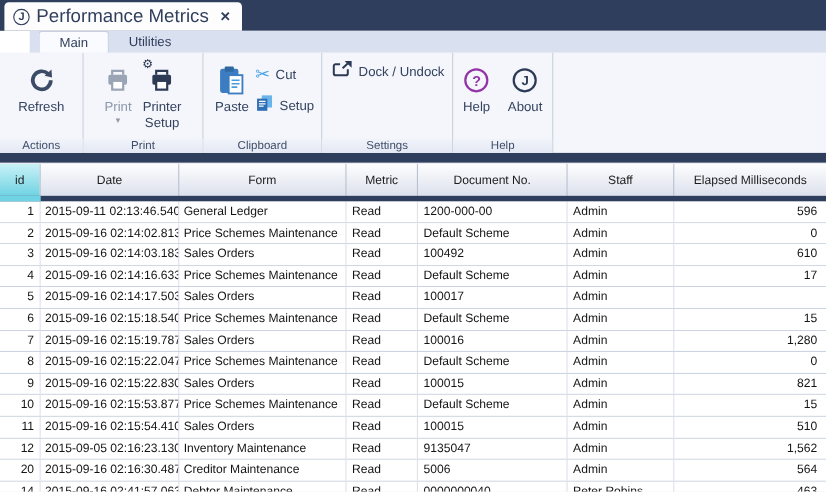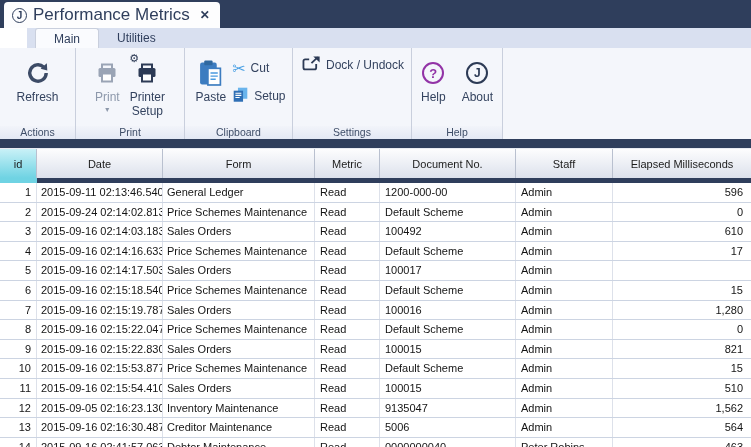--- a/index.html
+++ b/index.html
@@ -226,21 +226,21 @@
           <div class="cell c0">1</div>
           <div class="cell c1">2015-09-11 02:13:46.540</div>
           <div class="cell c2">General Ledger</div>
           <div class="cell c3">Read</div>
           <div class="cell c4">1200-000-00</div>
           <div class="cell c5">Admin</div>
           <div class="cell c6">596</div>
         </div>
         <div class="grid-row">
           <div class="cell c0">2</div>
-          <div class="cell c1">2015-09-24 02:14:02.813</div>
+          <div class="cell c1">2015-09-16 02:14:02.813</div>
           <div class="cell c2">Price Schemes Maintenance</div>
           <div class="cell c3">Read</div>
           <div class="cell c4">Default Scheme</div>
           <div class="cell c5">Admin</div>
           <div class="cell c6">0</div>
         </div>
         <div class="grid-row">
           <div class="cell c0">3</div>
           <div class="cell c1">2015-09-16 02:14:03.183</div>
           <div class="cell c2">Sales Orders</div>
@@ -323,21 +323,21 @@
         <div class="grid-row">
           <div class="cell c0">12</div>
           <div class="cell c1">2015-09-05 02:16:23.130</div>
           <div class="cell c2">Inventory Maintenance</div>
           <div class="cell c3">Read</div>
           <div class="cell c4">9135047</div>
           <div class="cell c5">Admin</div>
           <div class="cell c6">1,562</div>
         </div>
         <div class="grid-row">
-          <div class="cell c0">13</div>
+          <div class="cell c0">20</div>
           <div class="cell c1">2015-09-16 02:16:30.487</div>
           <div class="cell c2">Creditor Maintenance</div>
           <div class="cell c3">Read</div>
           <div class="cell c4">5006</div>
           <div class="cell c5">Admin</div>
           <div class="cell c6">564</div>
         </div>
         <div class="grid-row">
           <div class="cell c0">14</div>
           <div class="cell c1">2015-09-16 02:41:57.063</div>

